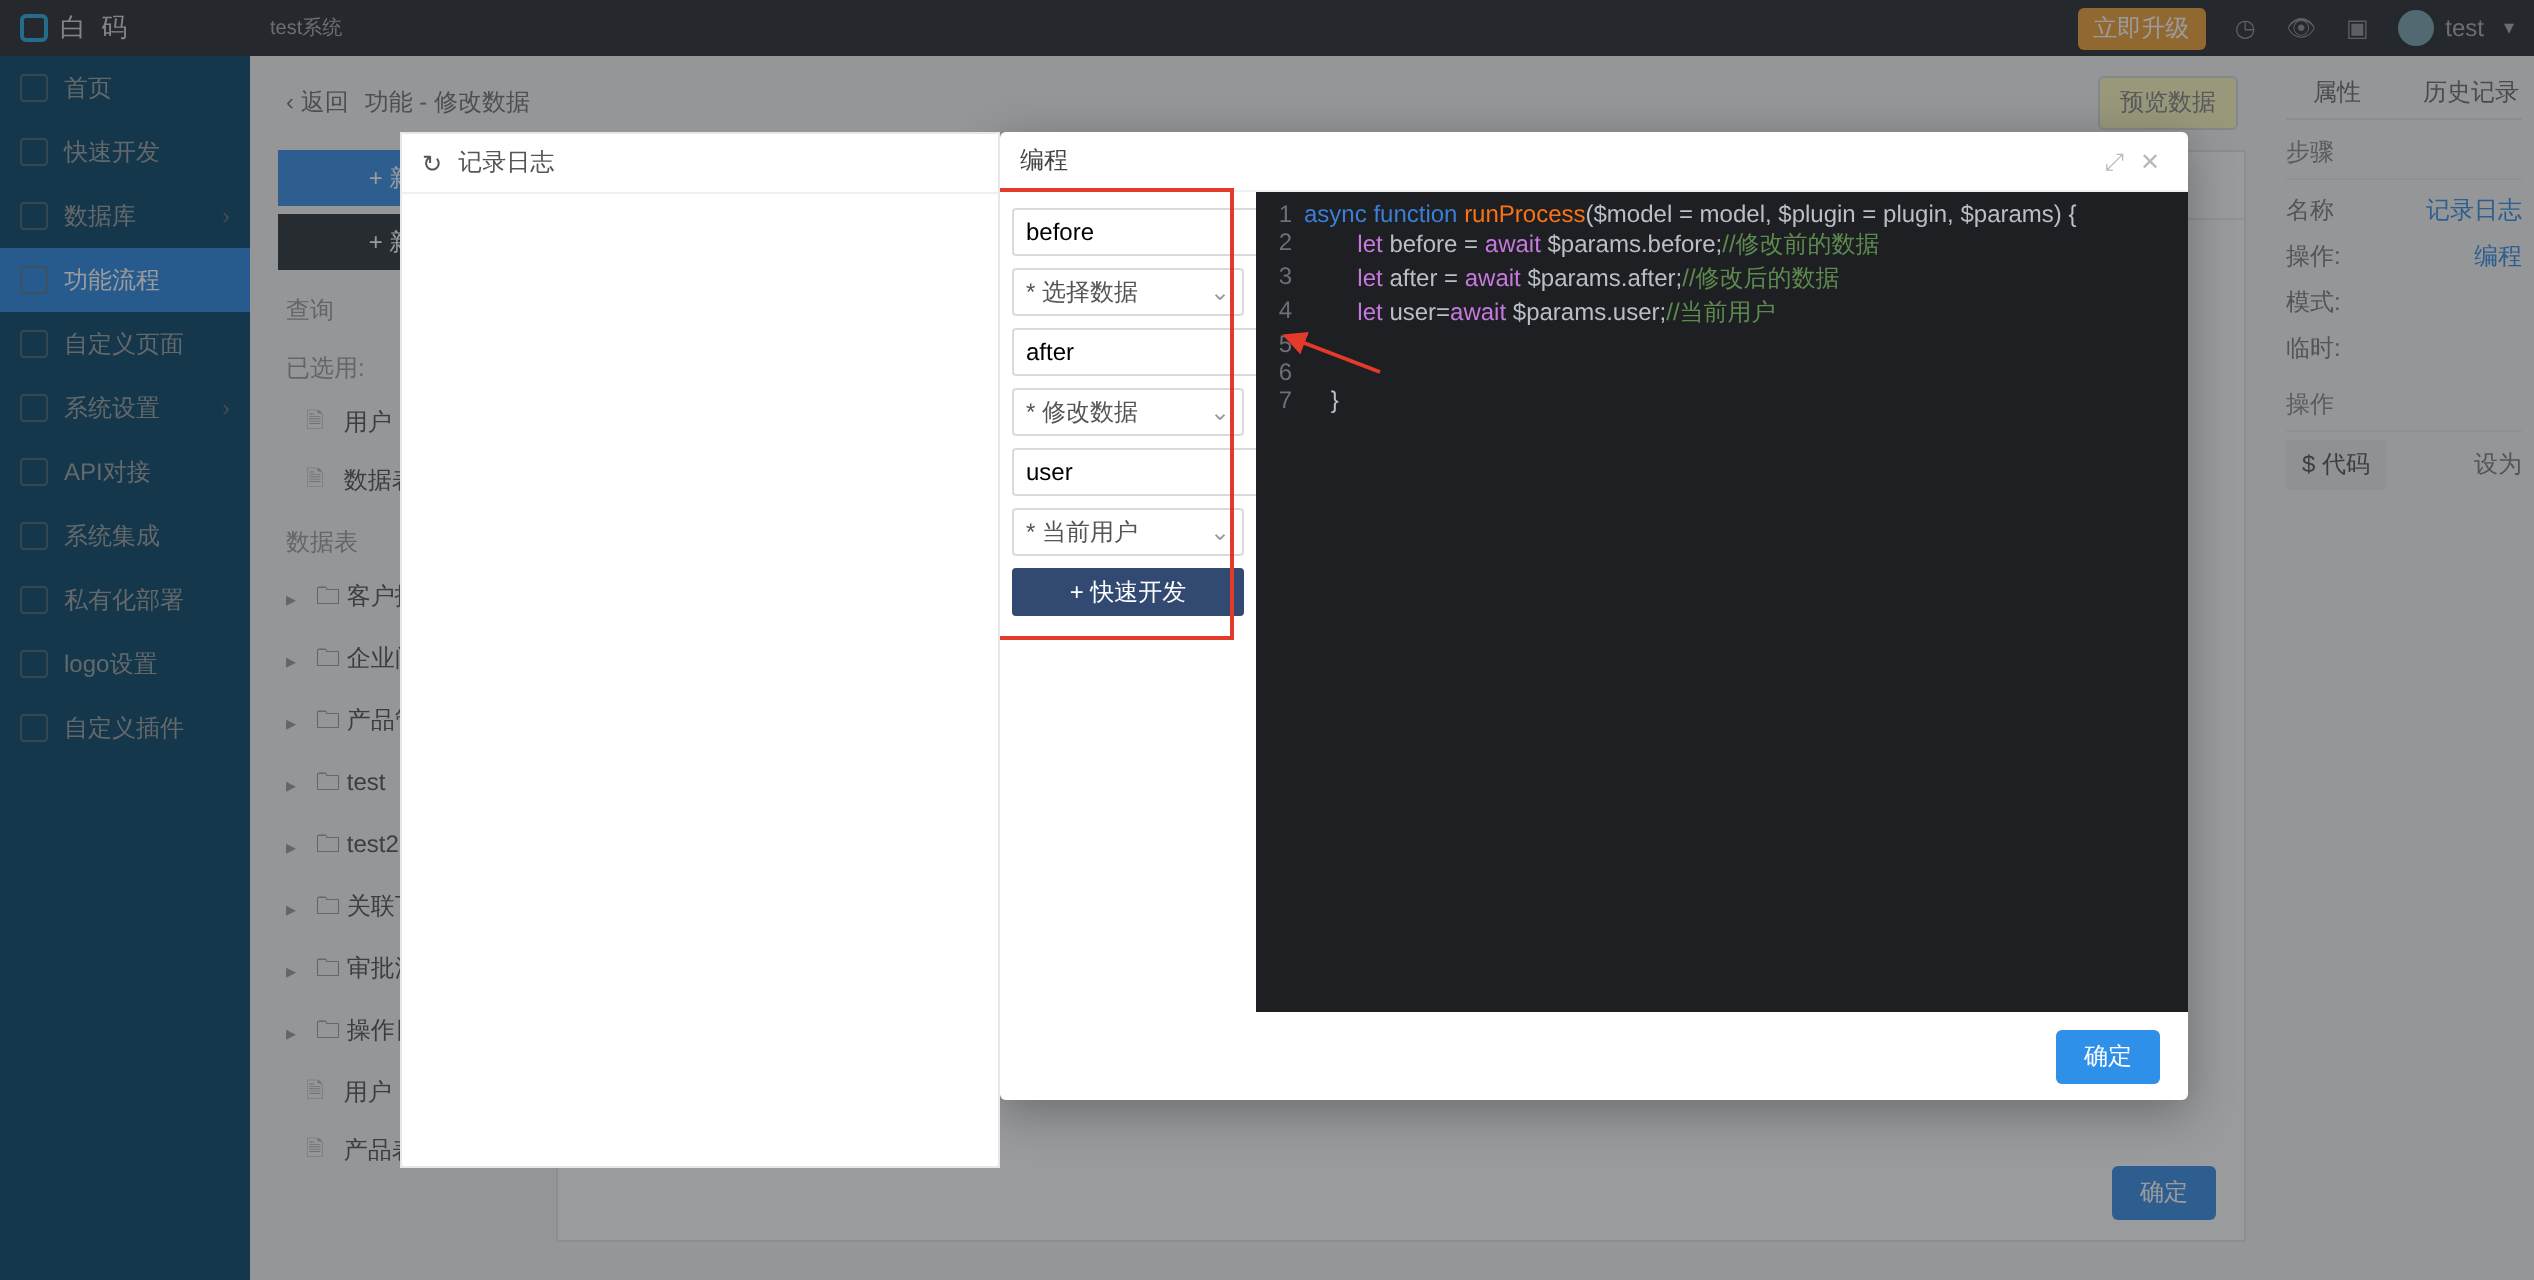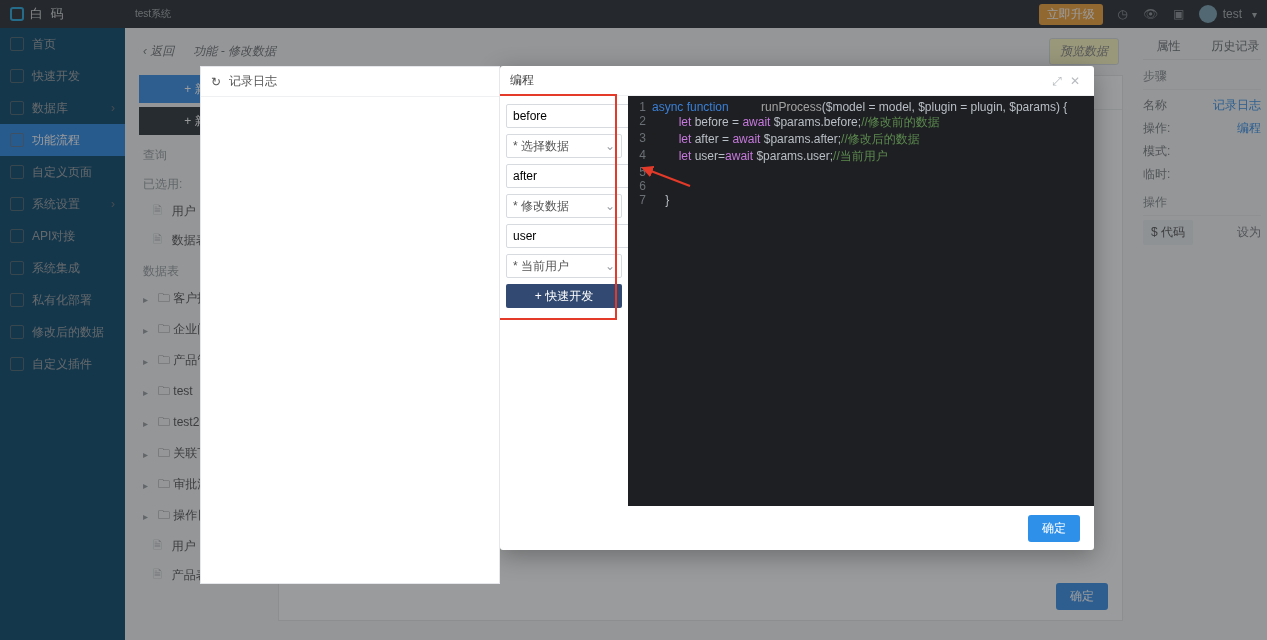--- a/index.html
+++ b/index.html
@@ -22,21 +22,21 @@
     
     .left-nav { position: absolute; top: 28px; left: 0; bottom: 0; width: 125px; background: #0c4a6e; color: #9fa3a7; }
     .left-nav .item { height: 32px; display: flex; align-items: center; padding: 0 10px; gap: 8px; font-size: 12px; cursor: pointer; }
     .left-nav .item.active { background: #2f89e3; color: #fff; }
     .left-nav .exp::after { content: "›"; margin-left: auto; color: #6b6f73; }
     .left-nav .nicon { width: 14px; height: 14px; border: 1px solid #6b6f73; opacity: .7; border-radius: 2px; }
 
     
     .main { position: absolute; top: 28px; left: 125px; right: 0; bottom: 0; background: #f5f6f7; display: flex; }
     .content { flex: 1; position: relative; }
-    .crumbs { padding: 10px 18px; display: flex; align-items: center; gap: 19px; color: #727579; font-style: italic; }
+    .crumbs { padding: 10px 18px; display: flex; align-items: center; gap: 8px; color: #727579; }
     .crumbs .preview-btn { margin-left: auto; border: 1px solid #d9dce0; background: #fef9c3; padding: 4px 10px; border-radius: 3px; color: #888; }
     .inner { display: flex; gap: 14px; padding: 0 14px 14px 14px; }
 
     
     .lpanel { width: 125px; display: flex; flex-direction: column; }
     .lpanel .btn { height: 28px; background: #3a91e8; color: #fff; display: flex; align-items: center; justify-content: center; margin-bottom: 4px; }
     .lpanel .btn.dark { background: #2f353b; }
     .lpanel .cap { color: #9a9ea3; padding: 4px 4px; margin-top: 4px;}
     .lpanel .node { display: flex; align-items: center; gap: 6px; padding: 5px 4px; color: #555; }
     .lpanel .tri::before { content: "▸"; color: #9a9ea3; font-size: 10px; margin-right: 4px; }
@@ -80,21 +80,21 @@
     .pf-row .del { color: #b7bbbf; cursor: pointer; width: 14px; text-align: center; }
     .sel { height: 24px; display: flex; align-items: center; border: 1px solid #d7dbe0; border-radius: 2px; padding: 0 6px; color: #555; }
     .sel::after { content: "⌄"; margin-left: auto; color: #9ca0a5; }
     .add-param { height: 24px; background: #324a71; color: #fff; display: flex; align-items: center; justify-content: center; border-radius: 2px; }
     .editor { flex: 1; background: #1e1f22; color: #cfd2d6; font-family: Consolas, monospace; font-size: 11px; position: relative; padding: 4px 0; }
     .eline { display: flex; }
     .lnum { width: 24px; text-align: right; padding-right: 6px; color: #6b7076; }
     .lc { white-space: pre; }
     .kw { color: #3a7fd5; }
     .kw2 { color: #c679dd; }
-    .fn { color: #a3a3a3; margin-left: 29px; }
+    .fn { color: #f97316; }
     .cmt { color: #5c8a4f; }
     .plain { color: #b9bfc6; }
     .modal-foot { height: 44px; display: flex; justify-content: flex-end; align-items: center; padding: 0 14px; }
     .modal-foot .ok { background: #2f90ea; color: #fff; padding: 5px 14px; border-radius: 3px; cursor: pointer; }
 
     
     .red-annot { position: absolute; top: 94px; left: 484px; width: 133px; height: 226px; border: 2px solid #e33a2a; pointer-events: none; }
     .arrow { position: absolute; top: 165px; left: 635px; width: 60px; height: 24px; pointer-events: none; }
     .arrow svg { width: 100%; height: 100%; }
 
@@ -156,21 +156,21 @@
     <div class="item">
       <span class="nicon"></span>
       <span>系统集成</span>
     </div>
     <div class="item">
       <span class="nicon"></span>
       <span>私有化部署</span>
     </div>
     <div class="item">
       <span class="nicon"></span>
-      <span>修改后的数据</span>
+      <span>logo设置</span>
     </div>
     <div class="item">
       <span class="nicon"></span>
       <span>自定义插件</span>
     </div>
   </div>
 
 <div class="main">
   <div class="content">
     <div class="crumbs">

